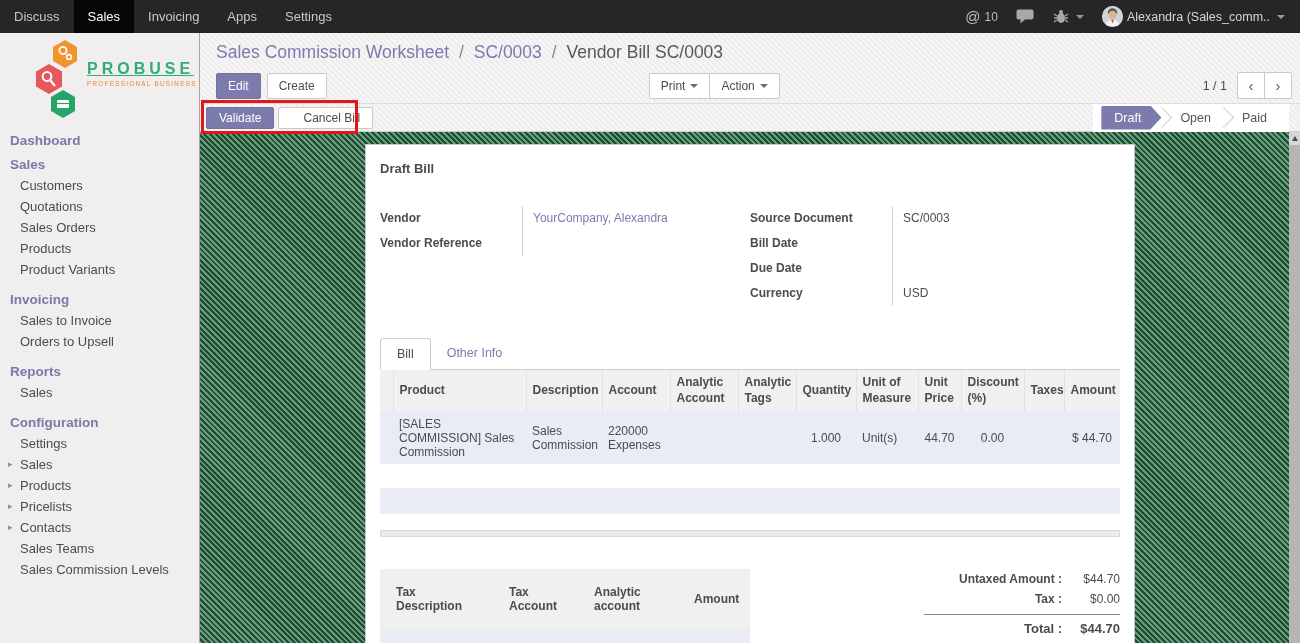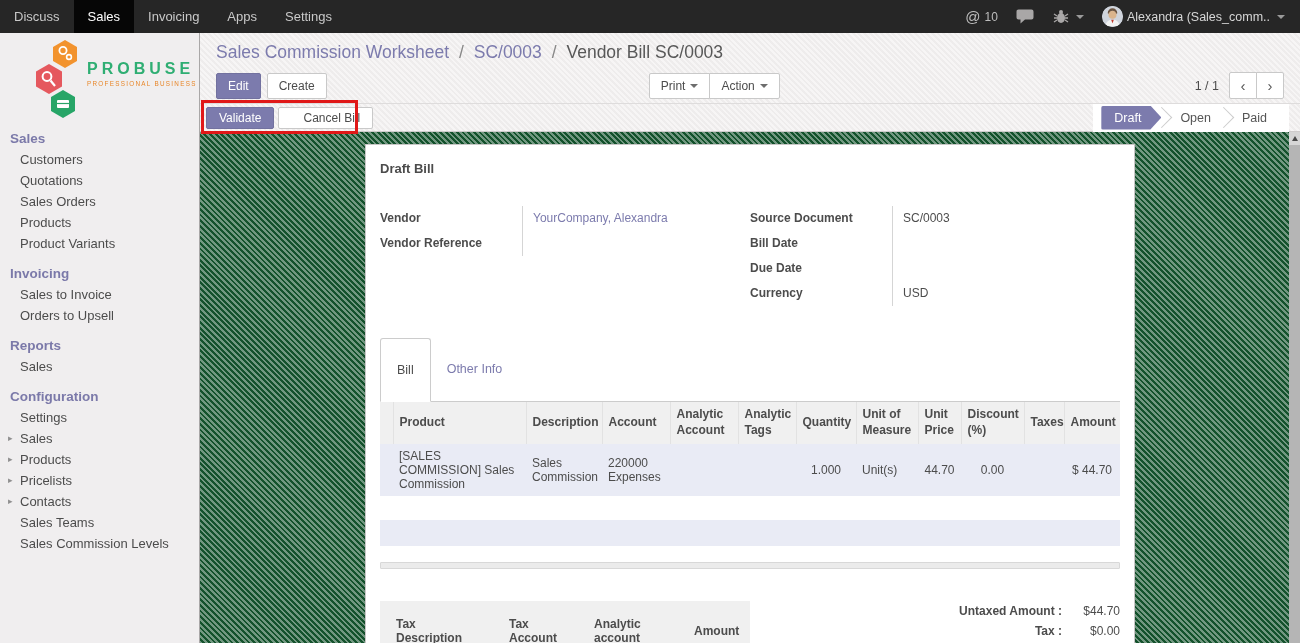--- a/index.html
+++ b/index.html
@@ -20,38 +20,38 @@
   .user-label { color:#d6d6d6; font-size:12.5px; }
 
   
   .app { display:flex; height:610px; }
   .sidebar { width:200px; background:#f0eeef; border-right:1px solid #a9a7a7; font-size:13px; overflow:hidden; }
   .main { flex:1; position:relative; display:flex; flex-direction:column; background:#14532d; }
 
   
   .logo { display:flex; align-items:flex-start; margin:5px 0 8px 34px; }
   .logo-text { padding-top:22px; margin-left:3px; }
-  .logo-title { display:block; color:#2fae73; font-weight:bold; font-size:16px; letter-spacing:4px; }
+  .logo-title { display:block; color:#2fae73; font-weight:bold; font-size:16px; letter-spacing:4px;text-decoration:underline; }
   .logo-sub { display:block; color:#e8872a; font-size:6.3px; letter-spacing:1.3px; margin-top:2px; }
   .side-section { margin-top:3px; }
   .side-section.first { margin-top:10px; }
   .side-section.gap { margin-top:9px; }
   .side-header { color:#7b79a9; font-weight:bold; font-size:13.5px; padding:3px 10px; }
   .side-item { padding:4px 8px 4px 20px; color:#4c4c4c; cursor:pointer; display:flex; align-items:center; line-height:13px; }
   .side-item.selected { background:#7c7bad; color:#fdfdfd; }
   .side-caret { color:#8f8f8f; font-size:9px; width:7px; margin-left:-12px; margin-right:5px; }
 
   
   .page-header { height:70px; padding:9px 0 0 16px; background:#f1efef;
     background-image:repeating-linear-gradient(45deg, rgba(255,255,255,.4) 0 2px, rgba(0,0,0,.01) 2px 4px); }
   .breadcrumb { font-size:17.5px; margin-bottom:9px; }
   .bc-link { color:#7c7bad; cursor:pointer; text-decoration:none; }
   .bc-sep { color:#888; padding:0 5px; }
   .bc-current { color:#585858; }
-  .button-row { display:flex; align-items:center; padding-right:16px;margin-top:8px; }
+  .button-row { display:flex; align-items:center; padding-right:8px;margin-top:8px; }
   .btn { font-size:12px; padding:5px 11px; border:1px solid #c9c9c9; background:#fff; color:#4c4c4c; border-radius:2px; cursor:pointer; font-family:inherit; display:inline-flex; align-items:center; }
   .btn.primary { background:#7c7bad; border-color:#72719f; color:#fff; }
   .btn .caret-down { border-top-color:#6d6d6d; margin-left:5px; }
   .btn.primary + .btn { margin-left:6px; }
   .btn-group { display:flex; margin-left:322px; }
   .btn-group .btn:first-child { border-radius:2px 0 0 2px; }
   .btn-group .btn:last-child { border-radius:0 2px 2px 0; margin-left:-1px; }
   .pager { margin-left:auto; display:flex; align-items:center; gap:10px; font-size:12.5px; color:#4c4c4c; }
   .pager-buttons { display:flex; }
   .pager-btn { width:28px; height:27px; background:#fff; border:1px solid #c9c9c9; color:#555; font-size:15px; cursor:pointer; display:flex; align-items:center; justify-content:center; font-family:inherit; }
@@ -77,21 +77,21 @@
   .sheet { width:770px; margin:12px auto 0; background:#fff; border:1px solid #c9c7c7; box-shadow:0 1px 3px rgba(0,0,0,.08); min-height:560px; padding:16px 14px; }
   .sheet-title { font-size:13px; font-weight:bold; color:#4c4c4c; }
 
   .field-grid { display:grid; grid-template-columns:1fr 1fr; margin-top:30px; }
   .frow { display:flex; min-height:25px; }
   .flabel { width:142px; font-weight:bold; font-size:12px; color:#4c4c4c; padding-top:5px; }
   .fvalue { flex:1; border-left:1px solid #d5d5d5; padding:5px 0 4px 10px; font-size:12px; color:#4c4c4c; }
   .fvalue.link { color:#7c7bad; cursor:pointer; }
 
   .tabs { display:flex; margin-top:32px; border-bottom:1px solid #ccc; }
-  .tab { padding:24px 16px; font-size:12.5px; color:#7c7bad; cursor:pointer; }
+  .tab { padding:8px 16px; font-size:12.5px; color:#7c7bad; cursor:pointer; }
   .tab.active { background:#fff; border:1px solid #ccc; border-bottom:1px solid #fff; margin-bottom:-1px; border-radius:3px 3px 0 0; color:#4c4c4c; }
 
   table.lines { width:100%; border-collapse:collapse; font-size:12px; color:#4c4c4c; table-layout:fixed; }
   table.lines thead th { background:#f0f0f0; font-weight:bold; text-align:left; padding:5px 6px; border-right:1px solid #e2e2e2; line-height:1.3; vertical-align:middle; height:42px; }
   table.lines thead th:last-child { border-right:none; }
   table.lines td { padding:5px 6px; vertical-align:middle; }
   tr.data-row { background:#e9ebf5; height:40px; }
   tr.stripe-row { background:#e9ebf5; }
   tr.blank-row { background:#fff; }
   .num { text-align:center; }
@@ -173,20 +173,23 @@
           <polygon points="29,52 41,59 41,73 29,80 17,73 17,59" fill="#27a567"></polygon>
           <rect x="23" y="62" width="12" height="8" rx="1" fill="#fff"></rect>
           <line x1="23" y1="65.5" x2="35" y2="65.5" stroke="#27a567" stroke-width="1.2"></line>
         </svg>
         <div class="logo-text">
           <span class="logo-title">PROBUSE</span>
           <span class="logo-sub">PROFESSIONAL BUSINESS</span>
         </div>
       </div>
 
+      <div class="side-section first">
+        <div class="side-header">Dashboard</div>
+      </div>
       <div class="side-section">
         <div class="side-header">Sales</div>
         <div class="side-item">Customers</div>
         <div class="side-item">Quotations</div>
         <div class="side-item">Sales Orders</div>
         <div class="side-item">Products</div>
         <div class="side-item">Product Variants</div>
       </div>
       <div class="side-section gap">
         <div class="side-header">Invoicing</div>

